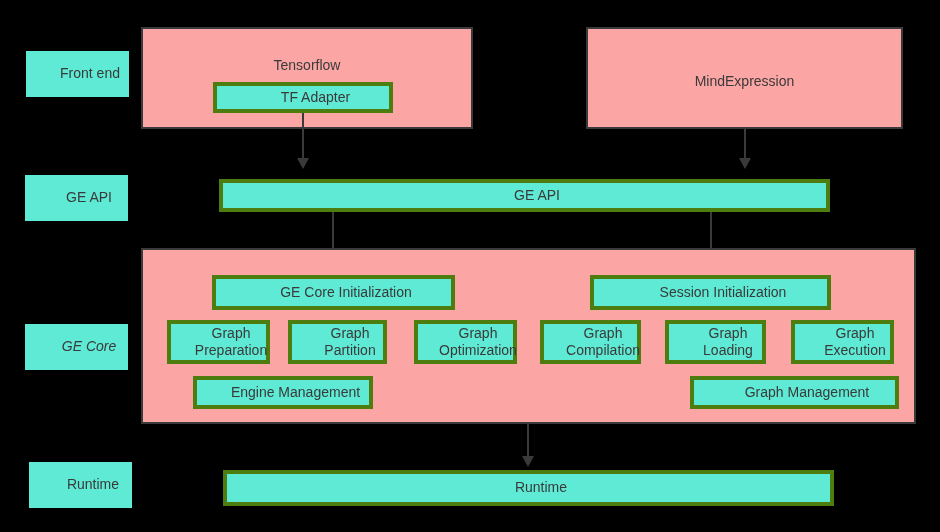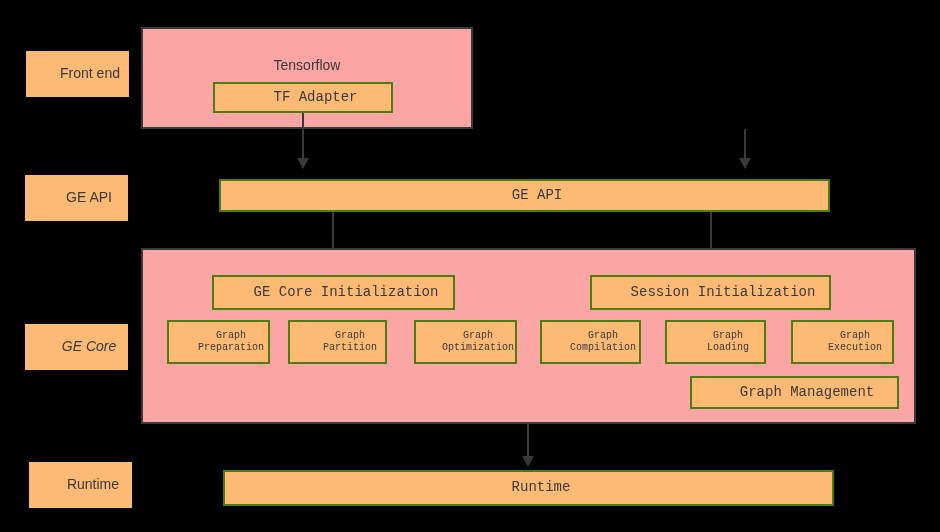--- a/index.html
+++ b/index.html
@@ -12,33 +12,32 @@
     width: 940px;
     height: 532px;
     background: #000000;
     font-family: "Liberation Sans", sans-serif;
     overflow: hidden;
   }
   
   .box {
     position: absolute;
     box-sizing: border-box;
-    background: #fdba74;
+    background: #5eead4;
     color: #3a3a3a;
     display: flex;
     align-items: center;
     justify-content: center;
     text-align: center;
     line-height: 1.25;
     white-space: pre-line;
     padding-left: 25px;
   }
   .bordered {
-    border: 2px solid #4d7c0f;
-    font-family: Liberation Mono, monospace;
+    border: 4px solid #4d7c0f;
   }
   .noborder {
     border: none;
   }
   
   .panel {
     position: absolute;
     box-sizing: border-box;
     background: #fca5a5;
     border: 2px solid #3a3a3a;
@@ -59,40 +58,43 @@
   }
   .arrow-head {
     position: absolute;
     width: 0;
     height: 0;
     border-left: 6px solid transparent;
     border-right: 6px solid transparent;
     border-top: 11px solid #3a3a3a;
   }
   .lbl-14 { font-size: 14px; }
-  .lbl-13 { font-size: 10px; }
+  .lbl-13 { font-size: 14px; }
 </style>
 </head>
 <body>
 
 <div id="canvas">
 
   <div class="box noborder lbl-14" style="left:26px; top:51px; width:103px; height:46px;">Front end</div>
 
   <div class="box noborder lbl-14" style="left:25px; top:175px; width:103px; height:46px;">GE API</div>
 
   <div class="box noborder lbl-14" style="left:25px; top:324px; width:103px; height:46px;font-style:italic;">GE Core</div>
 
   <div class="box noborder lbl-14" style="left:29px; top:462px; width:103px; height:46px;">Runtime</div>
 
   <div class="panel" style="left:141px; top:27px; width:332px; height:102px;">
     <div class="panel-title lbl-14" style="top:28px;">Tensorflow</div>
   </div>
   <div class="box bordered lbl-14" style="left:213px; top:82px; width:180px; height:31px;">TF Adapter</div>
 
+  <div class="panel" style="left:586px; top:27px; width:317px; height:102px;">
+    <div class="panel-title lbl-14" style="top:44px;">MindExpression</div>
+  </div>
 
   <div class="arrow-line" style="left:302px; top:113px; height:48px;"></div>
   <div class="arrow-head" style="left:297px; top:158px;"></div>
 
   <div class="arrow-line" style="left:744px; top:129px; height:32px;"></div>
   <div class="arrow-head" style="left:739px; top:158px;"></div>
 
   <div class="box bordered lbl-14" style="left:219px; top:179px; width:611px; height:33px;">GE API</div>
 
   <div class="arrow-line" style="left:332px; top:212px; height:42px;"></div>
@@ -112,20 +114,21 @@
 Partition</div>
   <div class="box bordered lbl-13" style="left:414px; top:320px; width:103px; height:44px;">Graph
 Optimization</div>
   <div class="box bordered lbl-13" style="left:540px; top:320px; width:101px; height:44px;">Graph
 Compilation</div>
   <div class="box bordered lbl-13" style="left:665px; top:320px; width:101px; height:44px;">Graph
 Loading</div>
   <div class="box bordered lbl-13" style="left:791px; top:320px; width:103px; height:44px;">Graph
 Execution</div>
 
+  <div class="box bordered lbl-14" style="left:193px; top:376px; width:180px; height:33px;">Engine Management</div>
   <div class="box bordered lbl-14" style="left:690px; top:376px; width:209px; height:33px;">Graph Management</div>
 
   <div class="arrow-line" style="left:527px; top:424px; height:33px;"></div>
   <div class="arrow-head" style="left:522px; top:456px;"></div>
 
   <div class="box bordered lbl-14" style="left:223px; top:470px; width:611px; height:36px;">Runtime</div>
 
 </div>
 
 </body></html>

